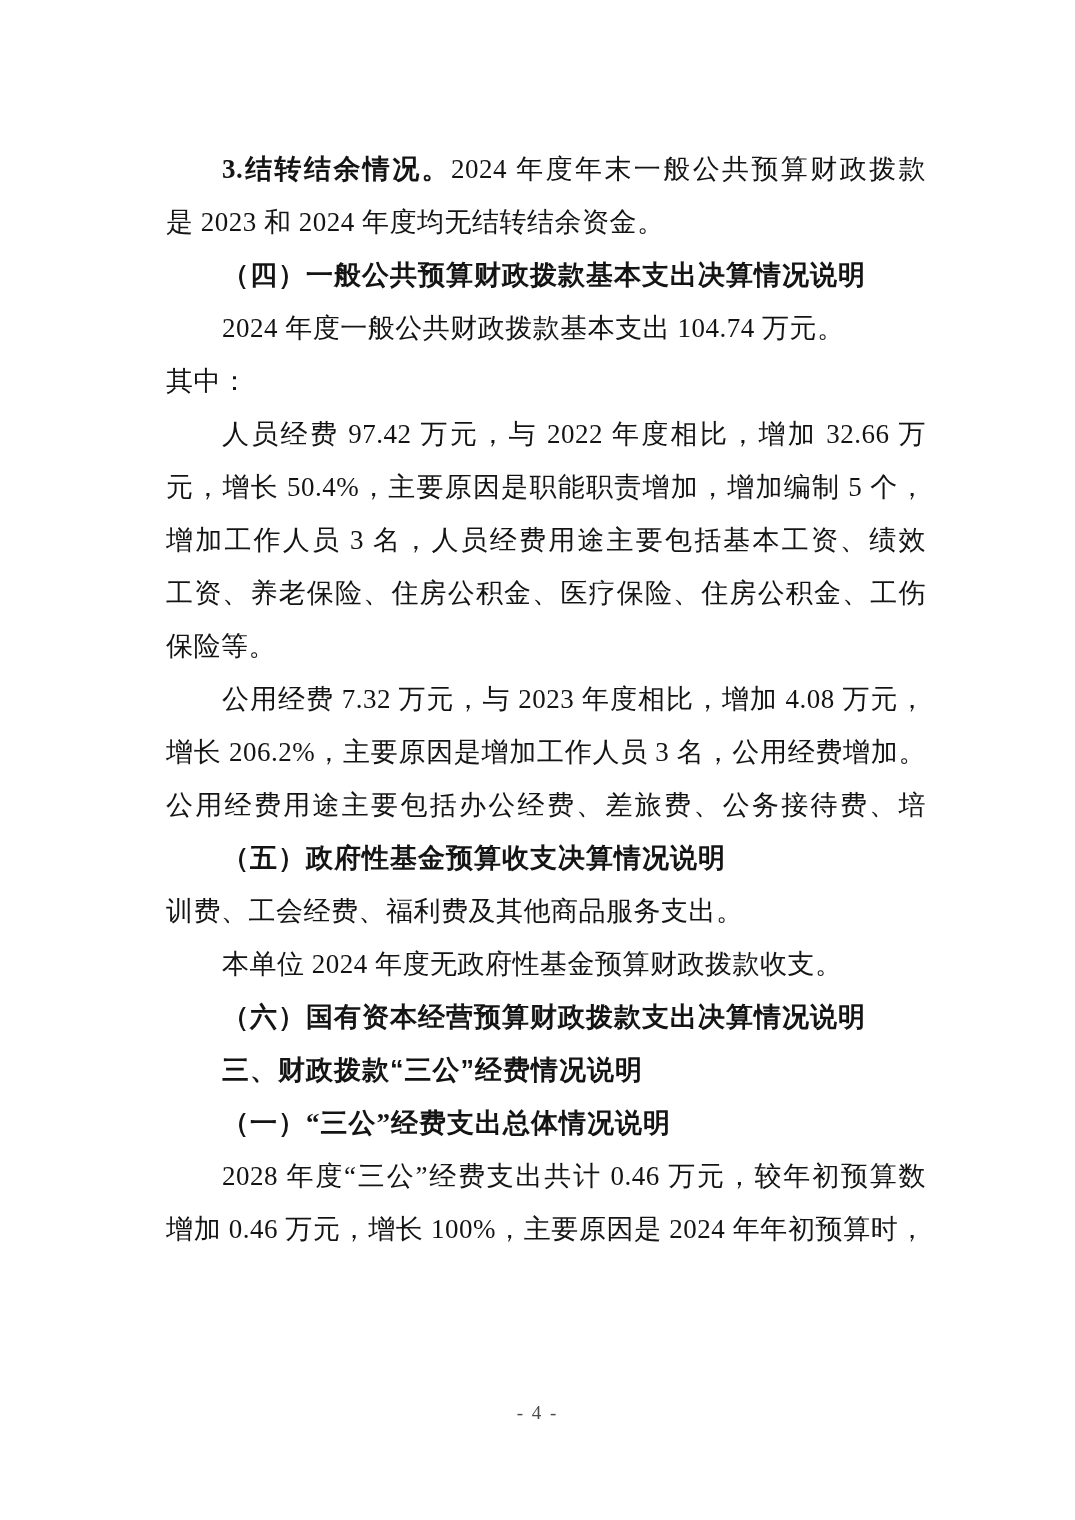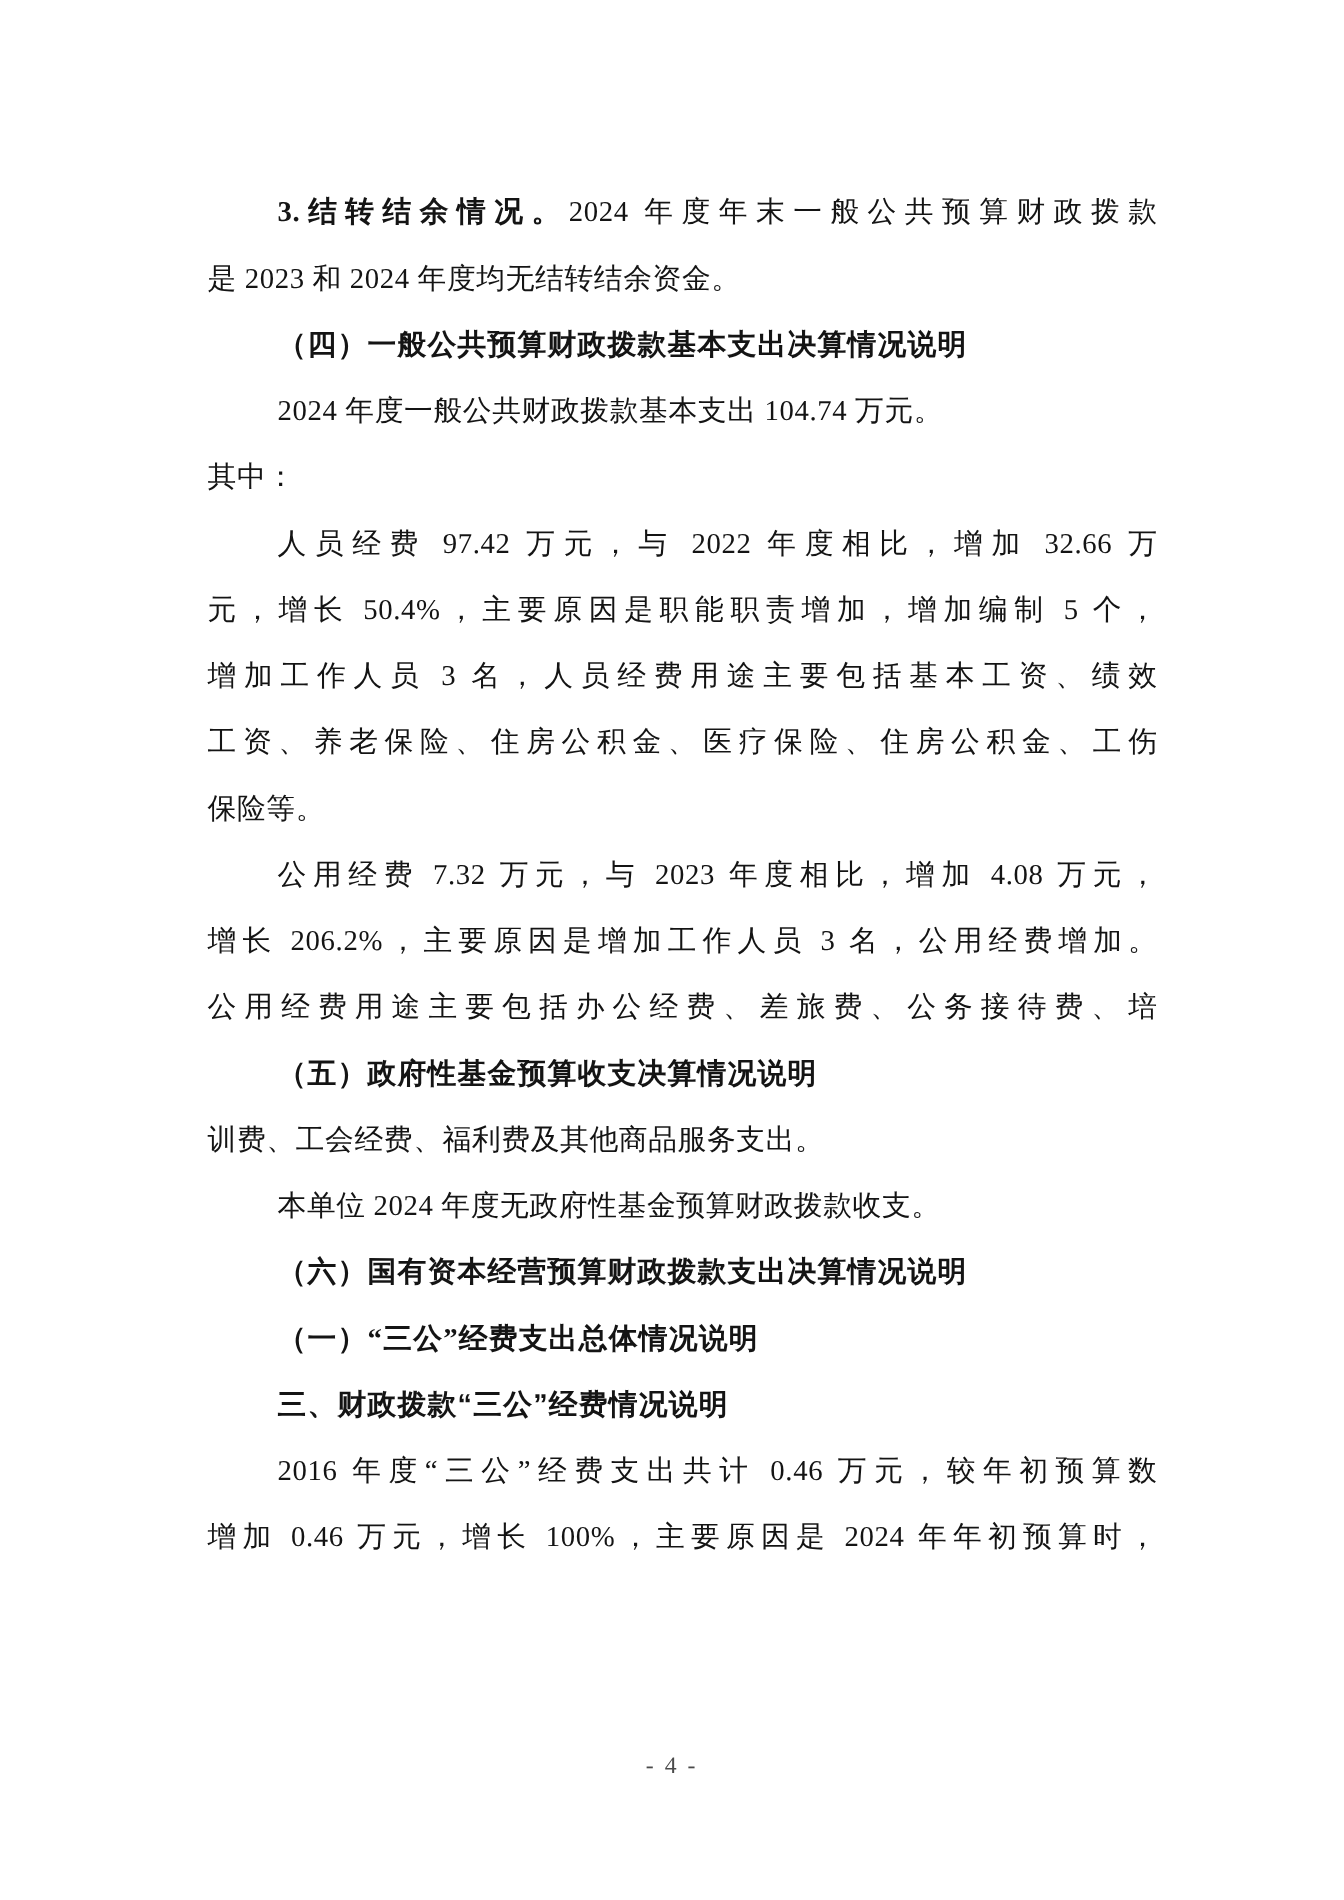--- a/index.html
+++ b/index.html
@@ -12,21 +12,21 @@
     color: #111;
   }
   .content {
     position: absolute;
     left: 166px;
     top: 143px;
     width: 760px;
   }
   .line {
     font-family: "Liberation Serif", "DejaVu Serif", serif;
-    font-size: 23px;
+    font-size: 27px;
     line-height: 53px;
     height: 53px;
     color: #141414;
     text-align: justify;
     text-justify: inter-character;
     letter-spacing: 0.5px;
   }
   .fill { text-align-last: justify; }
   .indent { text-indent: 56px; }
   .h-serif { font-weight: bold; letter-spacing: 1px; }
@@ -73,22 +73,22 @@
     <div class="line indent fill">公用经费 7.32 万元，与 2023 年度相比，增加 4.08 万元，</div>
     <div class="line fill">增长 206.2%，主要原因是增加工作人员 3 名，公用经费增加。</div>
     <div class="line fill">公用经费用途主要包括办公经费、差旅费、公务接待费、培</div>
     <div class="line indent h-serif">（五）政府性基金预算收支决算情况说明</div>
 
     <div class="line">训费、工会经费、福利费及其他商品服务支出。</div>
     <div class="line indent">本单位 2024 年度无政府性基金预算财政拨款收支。</div>
 
     <div class="line indent h-serif">（六）国有资本经营预算财政拨款支出决算情况说明</div>
 
+    <div class="line indent h-sans">三、财政拨款“三公”经费情况说明</div>
     <div class="line indent h-serif">（一）“三公”经费支出总体情况说明</div>
-    <div class="line indent h-sans">三、财政拨款“三公”经费情况说明</div>
 
-    <div class="line indent fill">2016 年度“三公”经费支出共计 0.46 万元，较年初预算数</div>
+    <div class="line indent fill">2028 年度“三公”经费支出共计 0.46 万元，较年初预算数</div>
     <div class="line fill">增加 0.46 万元，增长 100%，主要原因是 2024 年年初预算时，</div>
 
   </div>
 
   <div class="footer">- 4 -</div>
 </div>
 
 </body></html>

